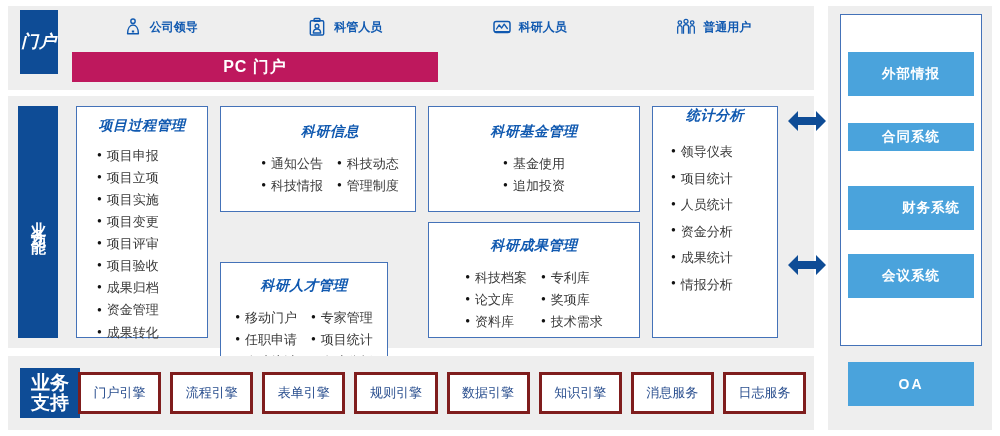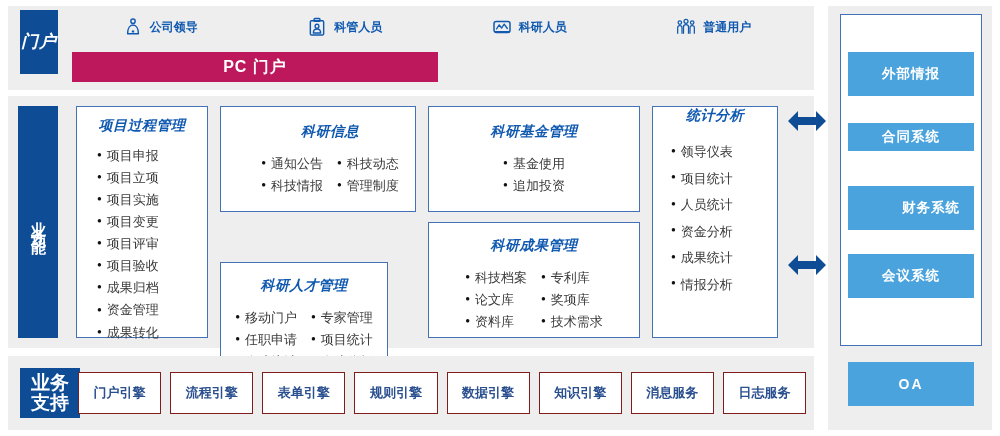--- a/index.html
+++ b/index.html
@@ -120,25 +120,24 @@
   #ext-oa { left: 848px; top: 362px; width: 126px; height: 44px; font-size: 14px; letter-spacing: 2px; }
 
   
   #support-section { left: 8px; top: 356px; width: 806px; height: 74px; }
   #support-label { position: absolute; left: 20px; top: 368px; width: 60px; height: 50px; font-size: 19px; line-height: 20px; letter-spacing: 0; }
   #support-label span { display: block; }
   .support-items { position: absolute; left: 78px; top: 372px; width: 728px; height: 42px; display: flex; gap: 9px; }
   .support-btn {
     flex: 1;
     background: #ffffff;
-    border: 1px solid #7f1d1d;
+    border: 3px solid #7f1d1d;
     color: #2a4f8f;
     display: flex; align-items: center; justify-content: center;
     font-size: 13px;
-    font-weight: bold;
   }
 </style>
 </head>
 <body>
 
 <div class="page">
 
   <div class="panel-bg" id="portal-section"></div>
 
   <div class="side-label italic" id="portal-label">门户</div>

